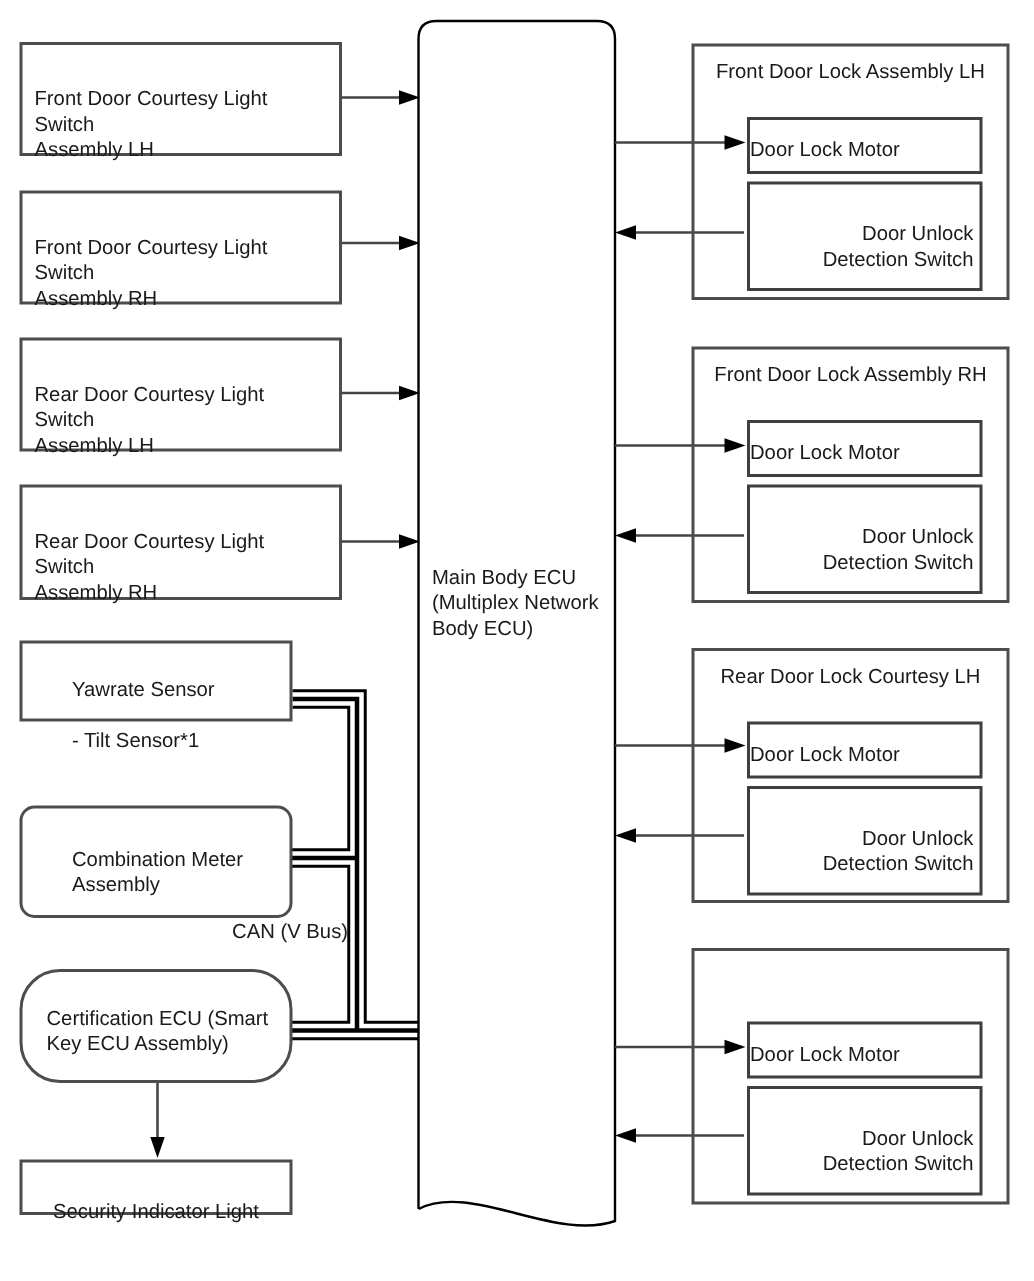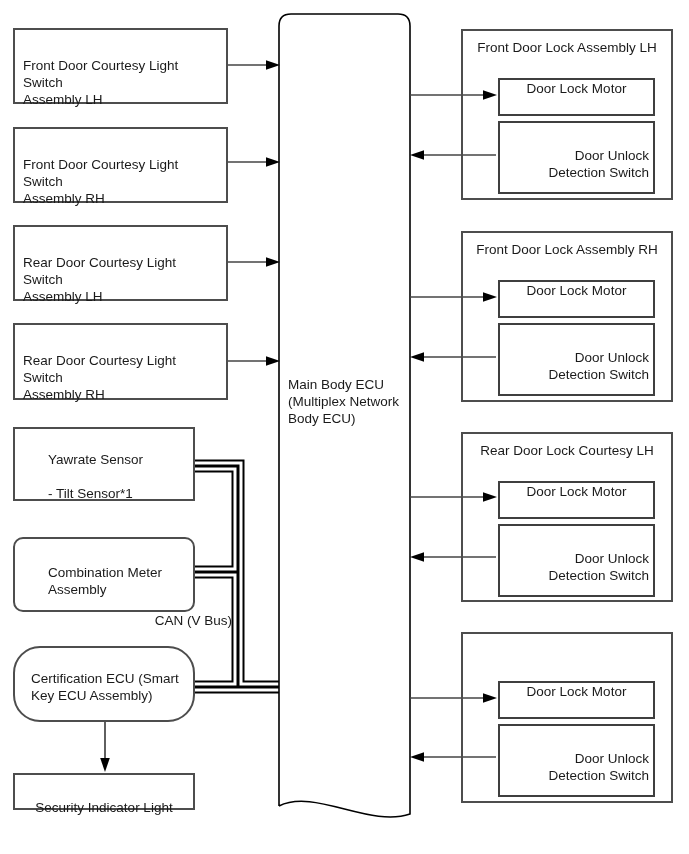--- a/index.html
+++ b/index.html
@@ -18,21 +18,21 @@
   .sensorbox { left:13px; width:182px; }
   .assembly {
     position:absolute; box-sizing:border-box; left:461px; width:212px; height:171px;
     background:transparent; border:2px solid #4d4d4d;
   }
   .assembly-title { text-align:center; margin-top:8px; }
   .inner {
     position:absolute; box-sizing:border-box; left:35px; width:157px;
     background:#fff; border:2px solid #3f3f3f;
   }
-  .motor { top:47px; height:38px; text-align:center; padding-top:0; }
+  .motor { top:47px; height:38px; text-align:left; padding-top:11px; }
   .unlock { top:90px; height:73px; padding:7px 4px 0 30px; white-space:pre-line;text-align:right; }
   .floating { position:absolute; white-space:pre-line; background:transparent; }
 </style>
 </head>
 <body>
 
 <div class="canvas">
 
   <svg class="wires" viewBox="0 0 689 854">
 
@@ -103,21 +103,21 @@
   </div>
   <div class="box courtesy" style="top:225px;">
     <span>Rear Door Courtesy Light Switch
 Assembly LH</span>
   </div>
   <div class="box courtesy" style="top:323px; height:77px;">
     <span>Rear Door Courtesy Light Switch
 Assembly RH</span>
   </div>
 
-  <div class="box sensorbox" style="top:427px; height:74px; padding:5px 6px 0 33px;">
+  <div class="box sensorbox" style="top:427px; height:54px; padding:5px 6px 0 33px;">
     <span>Yawrate Sensor
 
 - Tilt Sensor*1</span>
   </div>
   <div class="box sensorbox rounded" style="top:537px; height:75px; padding:8px 6px 0 33px;">
     <span>Combination Meter
 Assembly</span>
   </div>
   <div class="box sensorbox rounded" style="top:646px; height:76px; padding:5px 6px 0 16px;border-radius:27px;">
     <span>Certification ECU (Smart

